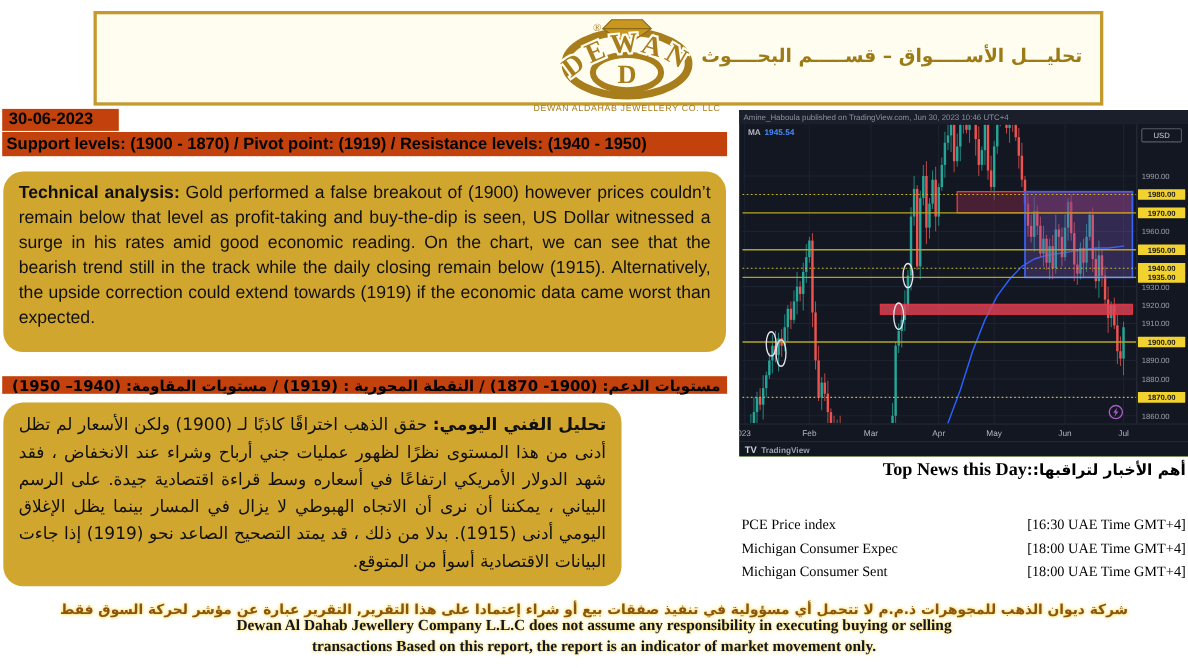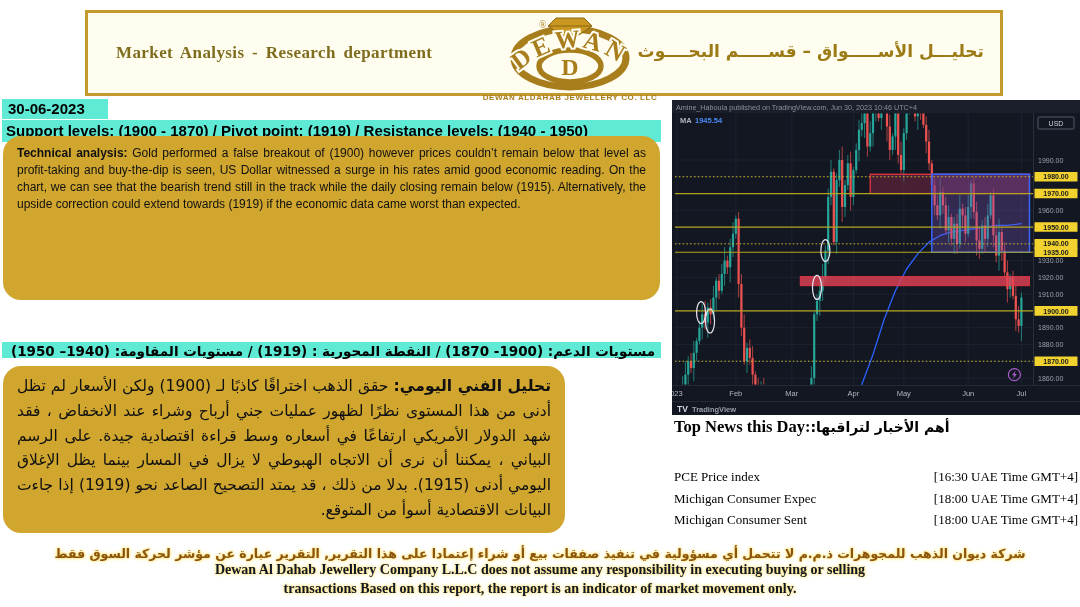--- a/index.html
+++ b/index.html
@@ -5,62 +5,61 @@
   html,body{margin:0;padding:0}
   body{width:1080px;height:607px;position:relative;background:#ffffff;
        font-family:"Liberation Sans",sans-serif;overflow:hidden;color:#111}
 
   
   .header{position:absolute;left:85px;top:10px;width:918px;height:86px;
           border:3px solid #c49a2e;background:#fffdf0;box-sizing:border-box}
   .title-en{position:absolute;left:28px;top:30px;font-family:"Liberation Serif",serif;
             font-weight:bold;font-size:17px;color:#7f6c1d;letter-spacing:.4px;word-spacing:3px}
   .logo-wrap{position:absolute;left:392px;top:1px;width:180px;text-align:center}
-  .logo-sub{font-size:8px;font-weight:bold;color:#a87d1c;letter-spacing:.6px;margin-top:-3px;
+  .logo-sub{font-size:8px;font-weight:normal;color:#a87d1c;letter-spacing:.6px;margin-top:-3px;
             font-family:"Liberation Sans",sans-serif}
   .title-ar{position:absolute;right:16px;top:28px;font-size:17px;font-weight:bold;color:#9c7b16;
             direction:rtl;font-family:"DejaVu Sans",sans-serif}
 
   
-  .chip{position:absolute;background:#5eead4;color:#000;font-weight:bold;box-sizing:border-box}
+  .chip{position:absolute;background:#c2410c;color:#000;font-weight:bold;box-sizing:border-box}
   .date-chip{left:2px;top:99px;width:106px;height:20px;font-size:15px;padding:1px 0 0 6px}
   .strip-en{left:2px;top:120px;width:659px;height:22px;font-size:15px;padding:2px 0 0 4px;white-space:nowrap}
   .strip-ar{left:2px;top:342px;width:659px;height:16px;direction:rtl;font-size:13.5px;padding:1px 6px 0 0;
             font-family:"DejaVu Sans",sans-serif;white-space:nowrap}
   .gold-box{position:absolute;background:#d0a62f;border-radius:18px;box-sizing:border-box;color:#101010}
-  .box-en{left:3px;top:136px;width:657px;height:164px;padding:9px 14px;
-          font-size:12px;line-height:1.42;text-align:justify}
+  .box-en{left:3px;top:156px;width:657px;height:164px;padding:9px 14px;
+          font-size:16px;line-height:1.42;text-align:justify}
   .box-ar{left:3px;top:366px;width:562px;height:167px;padding:8px 14px;direction:rtl;
           font-size:15.5px;line-height:1.6;text-align:justify;font-family:"DejaVu Sans",sans-serif}
   .lead{font-weight:bold}
 
   
   .chart{position:absolute;left:672px;top:100px;width:408px;height:315px;background:#4d7c0f}
 
   
   .news{position:absolute;left:674px;top:417px;width:404px;font-family:"Liberation Serif",serif;color:#000}
-  .news-head{display:flex;justify-content:flex-start;align-items:baseline}
+  .news-head{display:flex;justify-content:flex-end;align-items:baseline}
   .news-head-en{font-weight:bold;font-size:16.5px}
   .news-head-ar{font-weight:bold;font-size:14px;direction:rtl;font-family:"DejaVu Sans",sans-serif}
   .news-items{margin-top:29px;font-size:13px;line-height:21.5px}
   .news-row{display:flex;justify-content:space-between}
 
   
   .footer{position:absolute;left:0;top:546px;width:1080px;text-align:center}
   .f-ar{font-size:12.5px;font-weight:bold;color:#8a5510;direction:rtl;
         font-family:"DejaVu Sans",sans-serif;
         text-shadow:0 0 4px #ffe06a,0 0 2px #ffd94f}
   .f-en{font-family:"Liberation Serif",serif;font-size:14px;font-weight:bold;color:#0f172a;
         line-height:18.5px;text-shadow:0 0 4px #ffe06a,0 0 2px #ffd94f}
 </style>
 </head>
 <body>
 
 <div class="header">
-  <div class="title-en">Market Analysis - Research department</div>
 
   <div class="logo-wrap">
     <svg width="160" height="78" viewBox="0 0 160 78">
       <ellipse cx="80" cy="44" rx="56" ry="29" fill="none" stroke="#a87d1c" stroke-width="7"></ellipse>
       <ellipse cx="80" cy="52" rx="31" ry="16" fill="none" stroke="#a87d1c" stroke-width="5.5"></ellipse>
       <polygon points="66,4 94,4 102,12 80,27 58,12" fill="#c9971f" stroke="#8a6914" stroke-width="1"></polygon>
       <line x1="58" y1="12" x2="102" y2="12" stroke="#8a6914" stroke-width="1"></line>
       <text x="49" y="14" font-size="10" fill="#a87d1c" font-family="Liberation Serif,serif">®</text>
       <defs>
           <path id="dw-arc" d="M 26,60 Q 80,10 136,54"></path>

